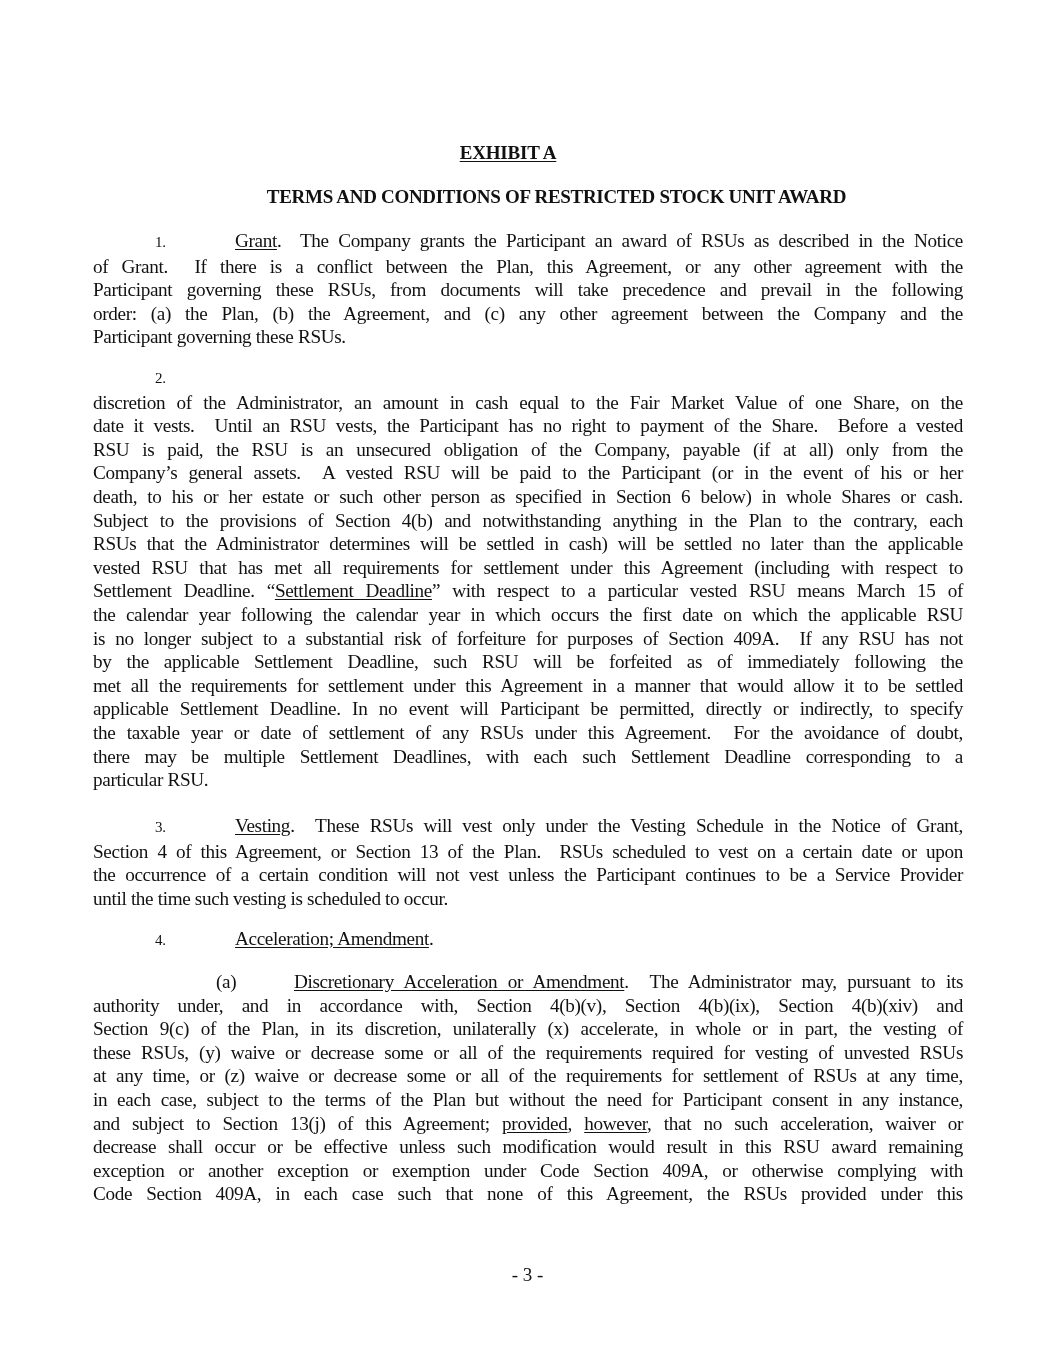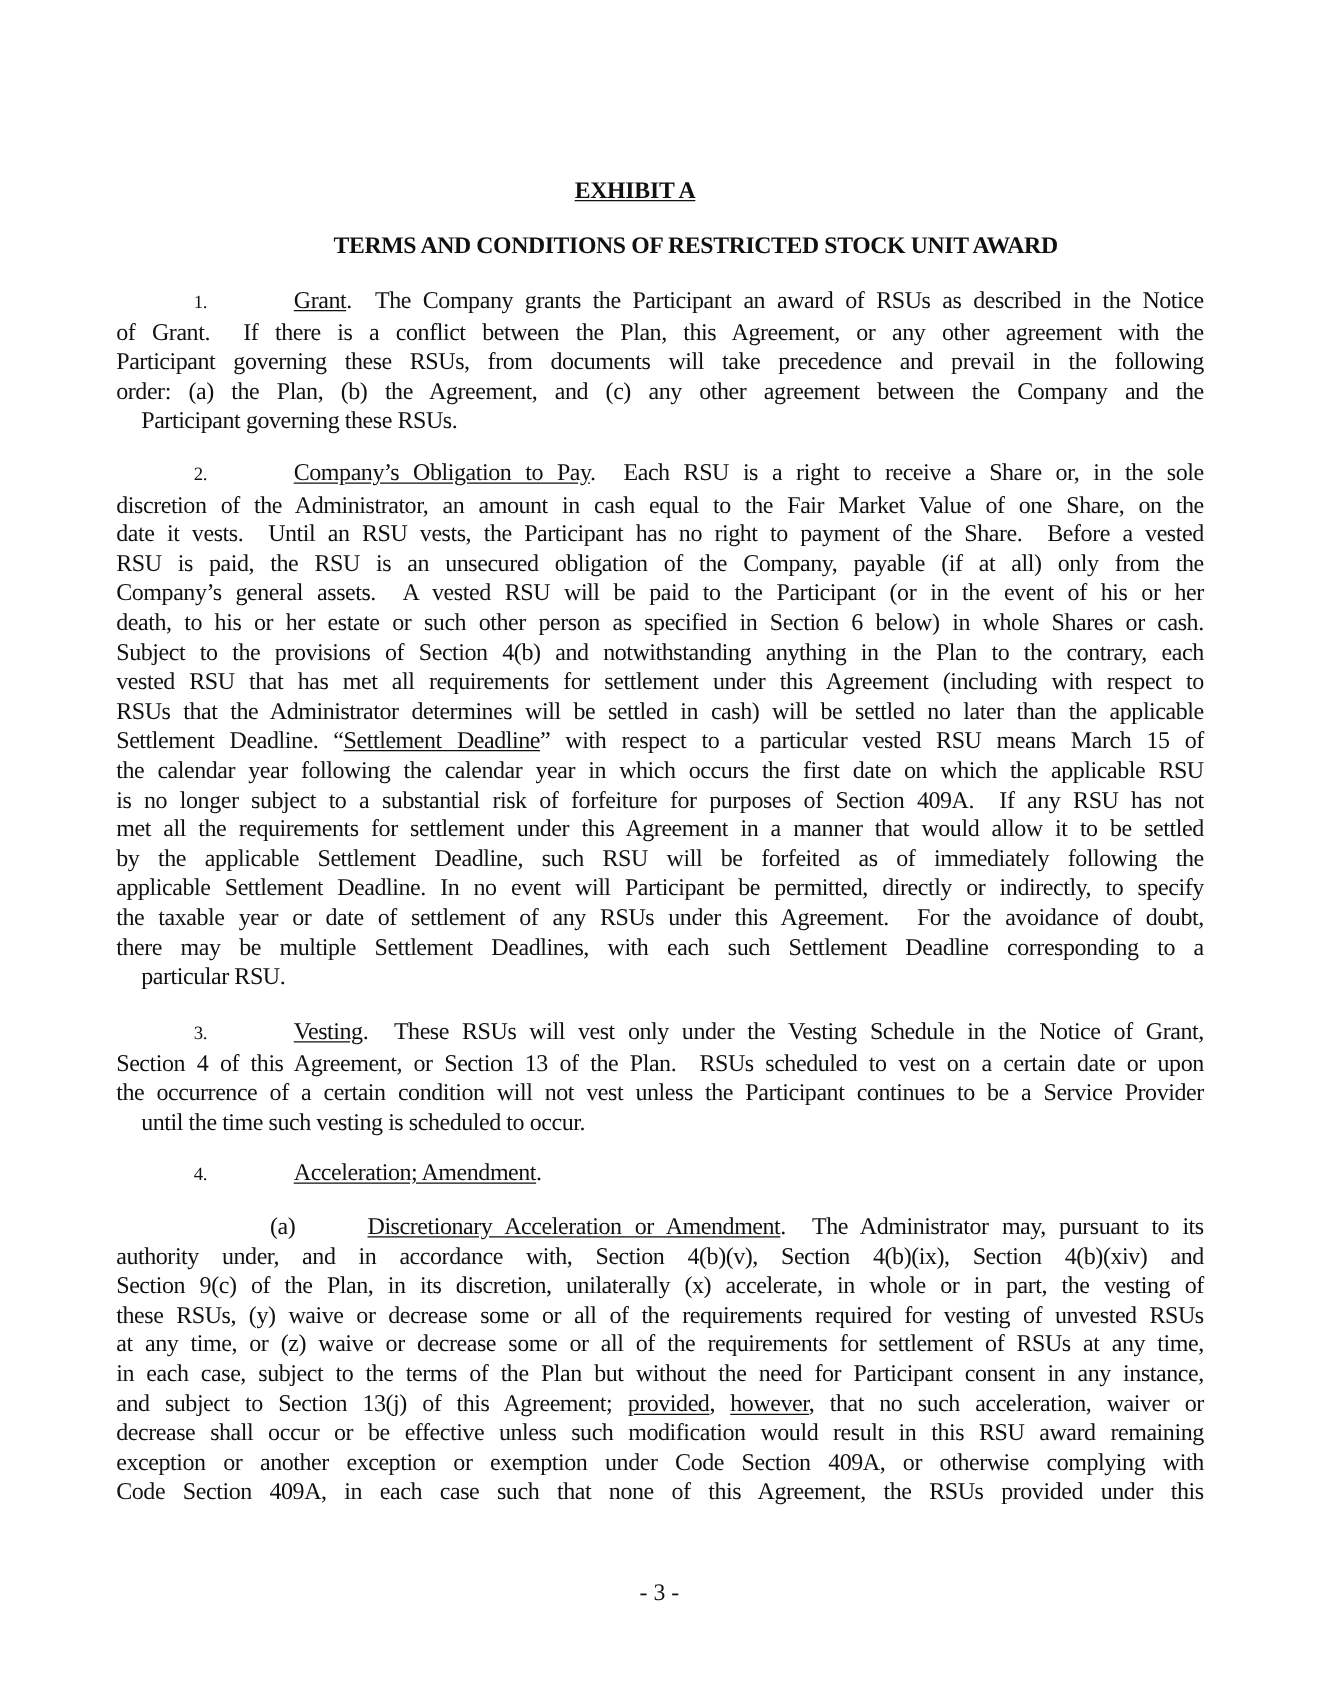--- a/index.html
+++ b/index.html
@@ -49,21 +49,20 @@
     .line {
       display: block;
       white-space: nowrap;
       text-align: justify;
       text-align-last: justify;
       height: 23.6px;
       overflow: visible;
     }
     .line.last {
       text-align-last: left;
-      margin-left: 20px;
     }
     .u { text-decoration: underline; text-underline-offset: 2px; }
     .num {
       display: inline-block;
       font-size: 15px;
       width: 64px;
       padding-left: 62px;
       text-align-last: left;
     }
     .num-sub {
@@ -107,35 +106,34 @@
     </div>
     <span class="line">of Grant.&nbsp; If there is a conflict between the Plan, this Agreement, or any other agreement with the</span>
     <span class="line">Participant governing these RSUs, from documents will take precedence and prevail in the following</span>
     <span class="line">order: (a) the Plan, (b) the Agreement, and (c) any other agreement between the Company and the</span>
     <span class="line last">Participant governing these RSUs.</span>
   </div>
 
   <div class="para" style="top:367px;">
     <div class="first-line">
       <span class="num">2.</span>
-      <span class="rest"><span class="u">Company’s Obligation to Pay</span><span>.&nbsp; Each RSU is a right to receive a Share or, in the sole</span></span>
     </div>
     <span class="line">discretion of the Administrator, an amount in cash equal to the Fair Market Value of one Share, on the</span>
     <span class="line">date it vests.&nbsp; Until an RSU vests, the Participant has no right to payment of the Share.&nbsp; Before a vested</span>
     <span class="line">RSU is paid, the RSU is an unsecured obligation of the Company, payable (if at all) only from the</span>
     <span class="line">Company’s general assets.&nbsp; A vested RSU will be paid to the Participant (or in the event of his or her</span>
     <span class="line">death, to his or her estate or such other person as specified in Section 6 below) in whole Shares or cash.</span>
     <span class="line">Subject to the provisions of Section 4(b) and notwithstanding anything in the Plan to the contrary, each</span>
+    <span class="line">RSUs that the Administrator determines will be settled in cash) will be settled no later than the applicable</span>
     <span class="line">vested RSU that has met all requirements for settlement under this Agreement (including with respect to</span>
-    <span class="line">RSUs that the Administrator determines will be settled in cash) will be settled no later than the applicable</span>
     <span class="line"><span>Settlement Deadline.  “</span><span class="u">Settlement Deadline</span><span>” with respect to a particular vested RSU means March 15 of</span></span>
     <span class="line">the calendar year following the calendar year in which occurs the first date on which the applicable RSU</span>
     <span class="line">is no longer subject to a substantial risk of forfeiture for purposes of Section 409A.&nbsp; If any RSU has not</span>
+    <span class="line">by the applicable Settlement Deadline, such RSU will be forfeited as of immediately following the</span>
     <span class="line">met all the requirements for settlement under this Agreement in a manner that would allow it to be settled</span>
-    <span class="line">by the applicable Settlement Deadline, such RSU will be forfeited as of immediately following the</span>
     <span class="line">applicable Settlement Deadline. In no event will Participant be permitted, directly or indirectly, to specify</span>
     <span class="line">the taxable year or date of settlement of any RSUs under this Agreement.&nbsp; For the avoidance of doubt,</span>
     <span class="line">there may be multiple Settlement Deadlines, with each such Settlement Deadline corresponding to a</span>
     <span class="line last">particular RSU.</span>
   </div>
 
   <div class="para" style="top:814px;">
     <div class="first-line">
       <span class="num">3.</span>
       <span class="rest"><span class="u">Vesting</span><span>.&nbsp; These RSUs will vest only under the Vesting Schedule in the Notice of Grant,</span></span>

